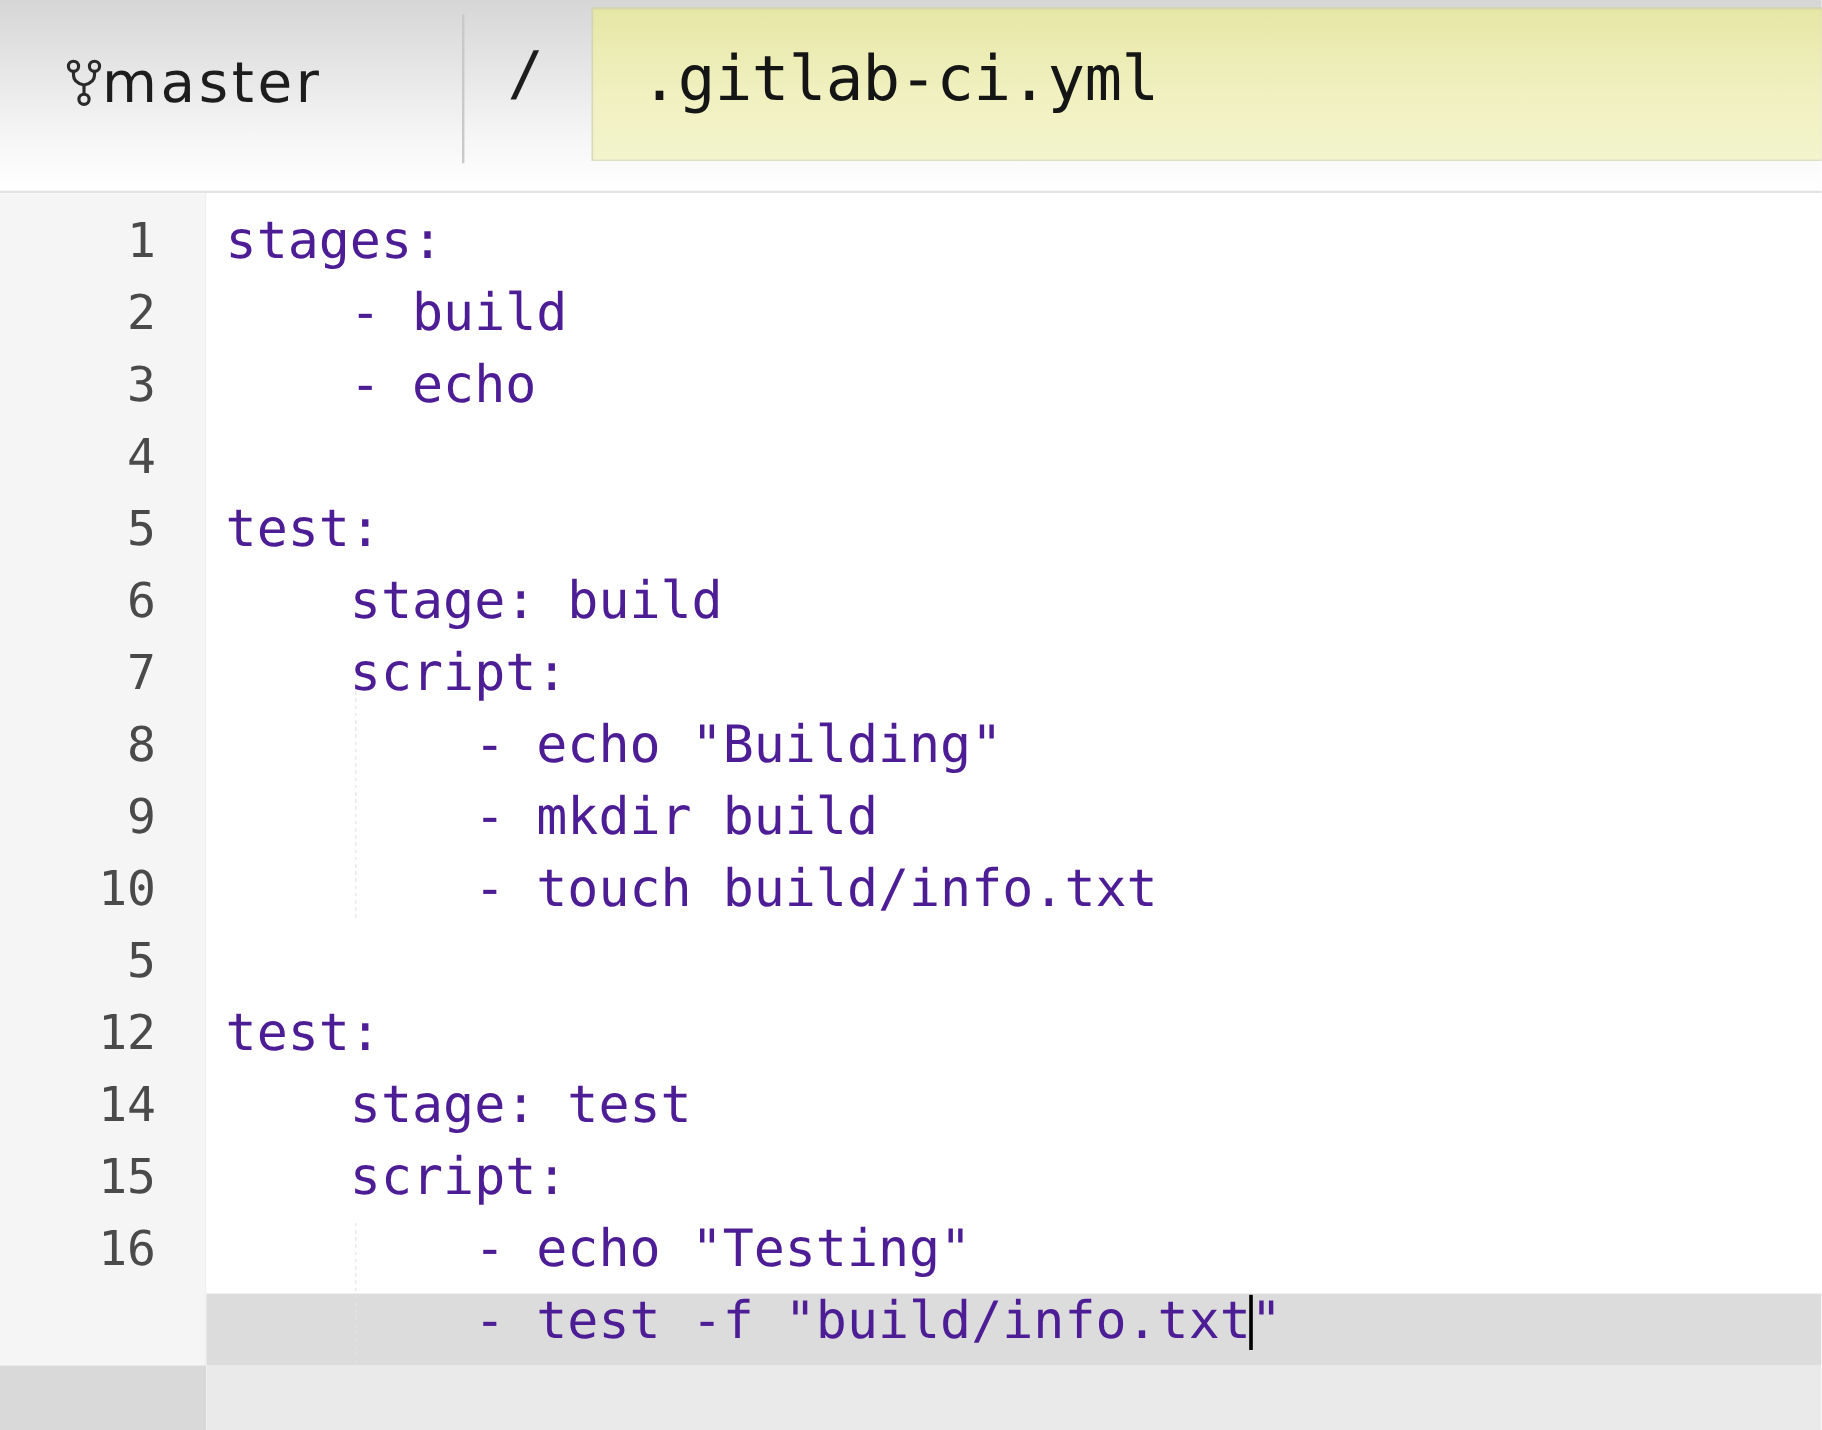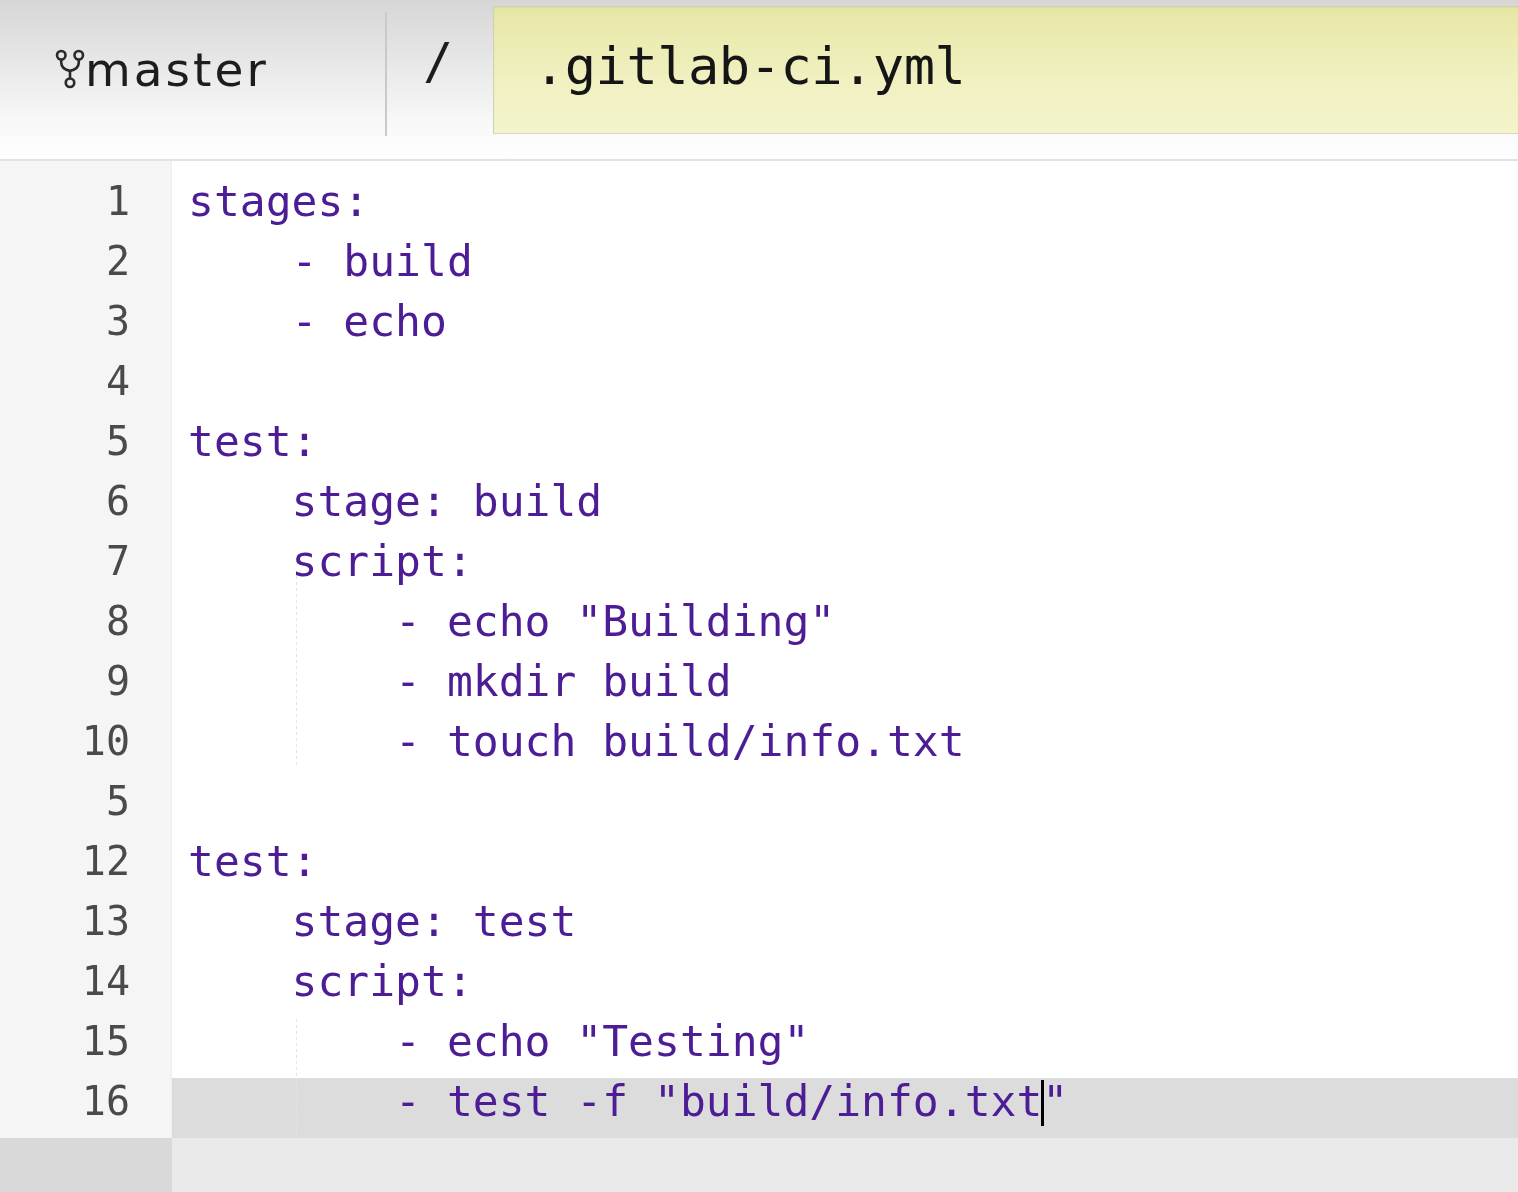--- a/index.html
+++ b/index.html
@@ -259,21 +259,20 @@
         <div class="ln">3</div>
         <div class="ln">4</div>
         <div class="ln">5</div>
         <div class="ln">6</div>
         <div class="ln">7</div>
         <div class="ln">8</div>
         <div class="ln">9</div>
         <div class="ln">10</div>
         <div class="ln">5</div>
         <div class="ln">12</div>
-        <div class="ln">13</div>
         <div class="ln">14</div>
         <div class="ln">15</div>
         <div class="ln">16</div>
       </div>
     <div id="gutter-tail"></div>
   </div>
 
   <div id="code-surface">
     <div class="active-line"></div>
     <div class="indent-guide ig-build"></div>

